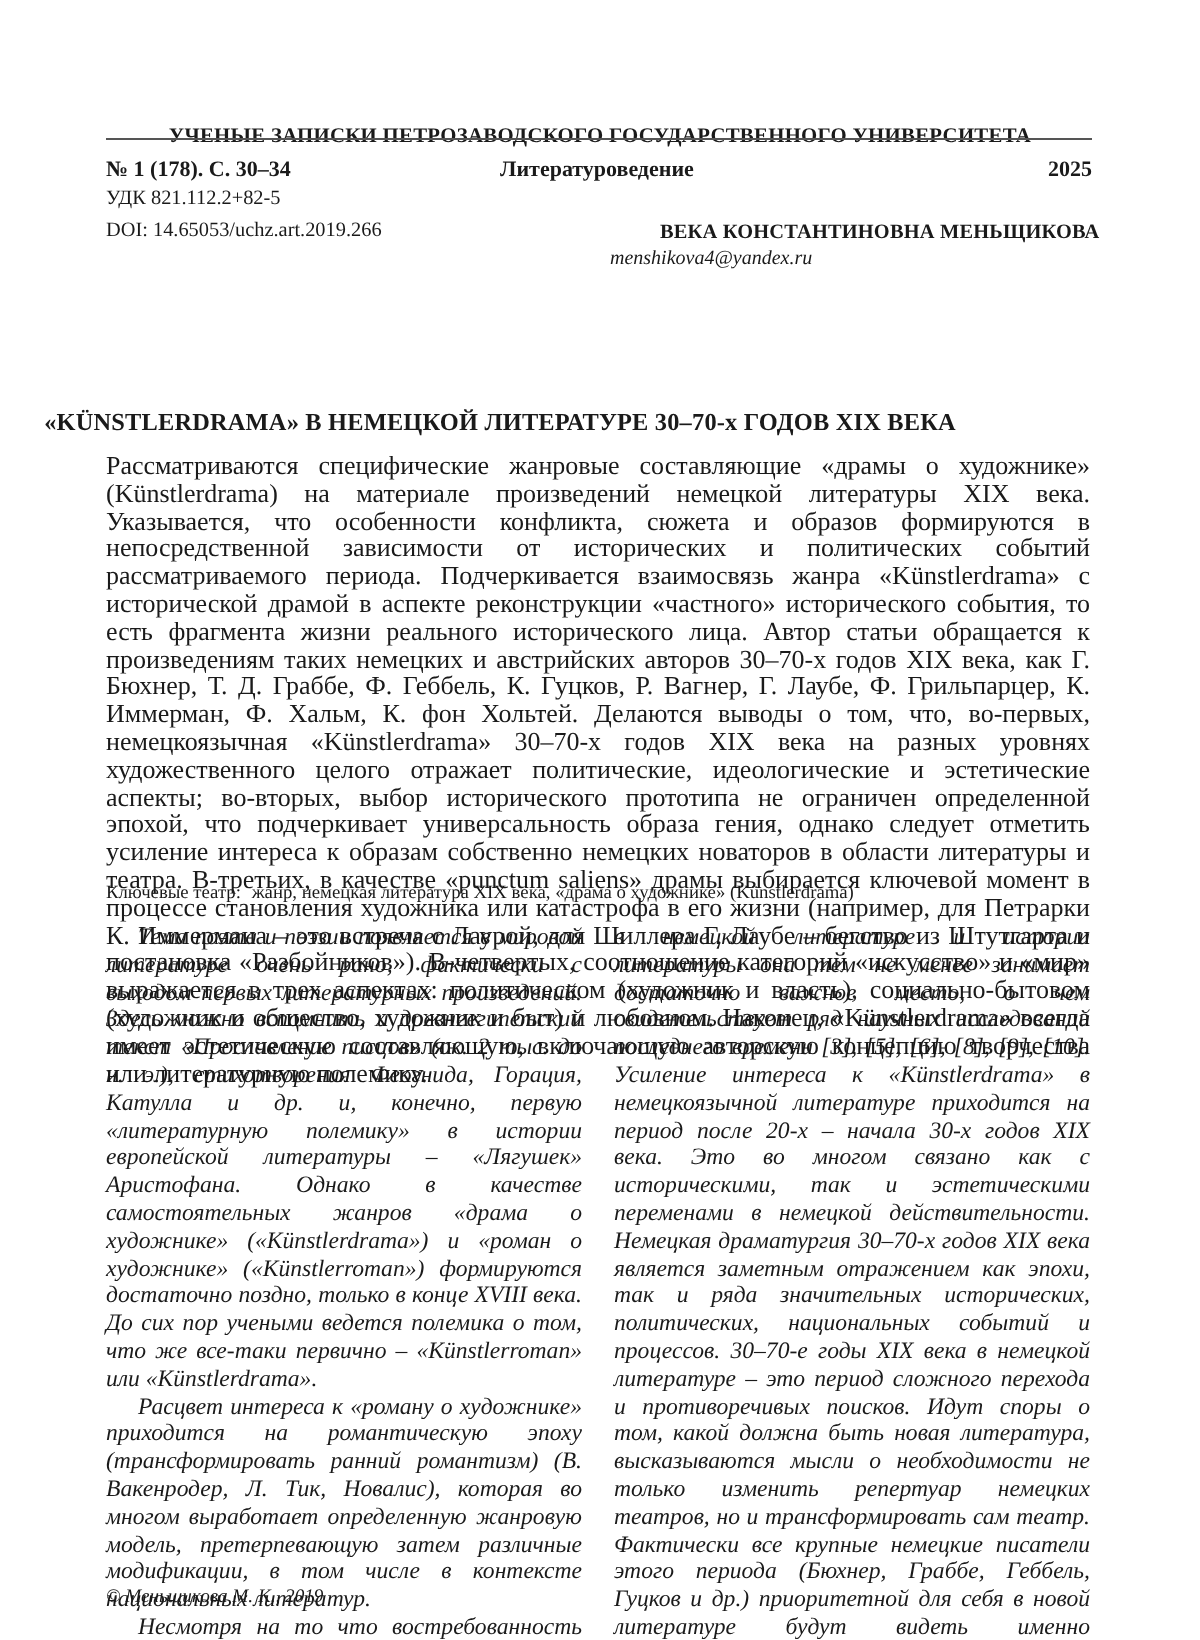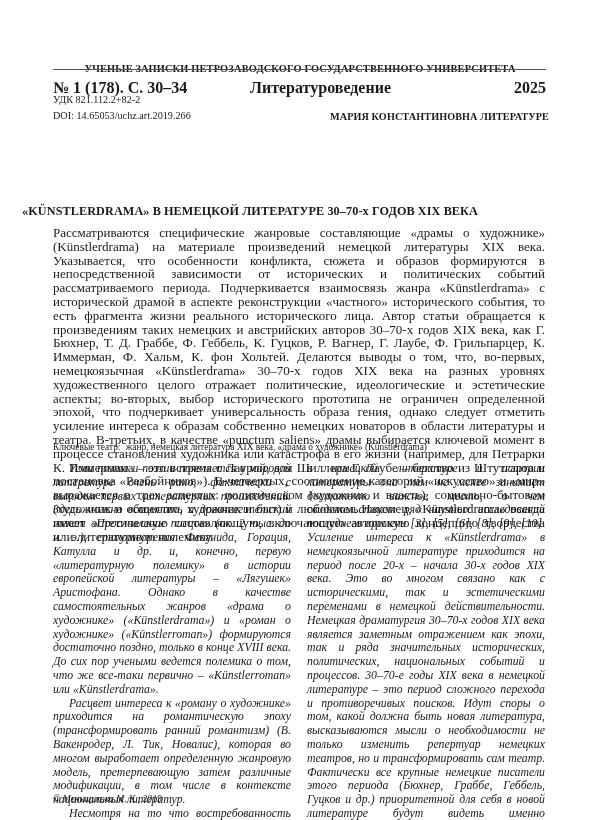--- a/index.html
+++ b/index.html
@@ -10,21 +10,21 @@
   }
   .journal-title {
     position: absolute; left: 0; width: 600px; top: 51px;
     text-align: center; font-weight: bold; font-size: 10.4px; letter-spacing: 0.15px; margin-top: 12px;
   }
   .rule {
     position: absolute; left: 53px; width: 493px; top: 69px; height: 1px; background: #555;
   }
   .issue-line {
     position: absolute; left: 53px; width: 493px; top: 79px; height: 14px;
-    font-size: 16px; font-weight: bold;
+    font-size: 11px; font-weight: bold;
   }
   .issue-line .issue { position: absolute; left: 0; }
   .issue-line .section { position: absolute; left: 197px; }
   .issue-line .year { position: absolute; right: 0; }
   .meta { position: absolute; left: 53px; font-size: 10.2px; }
   .udk { top: 94px; }
   .doi { top: 110px; }
 
   .author-block {
     position: absolute; left: 305px; width: 264px; top: 111px;
@@ -69,25 +69,26 @@
 <body>
 
 <div class="journal-title">УЧЕНЫЕ ЗАПИСКИ ПЕТРОЗАВОДСКОГО ГОСУДАРСТВЕННОГО УНИВЕРСИТЕТА</div>
 <div class="rule"></div>
 
 <div class="issue-line">
   <span class="issue">№ 1 (178). С. 30–34</span>
   <span class="section">Литературоведение</span>
   <span class="year">2025</span>
 </div>
-<div class="meta udk">УДК 821.112.2+82-2</div>
+<div class="meta udk">УДК 821.112.2+82-5</div>
 <div class="meta doi">DOI: 14.65053/uchz.art.2019.266</div>
 
 <div class="author-block">
-  <div class="author-name">МАРИЯ КОНСТАНТИНОВНА ЛИТЕРАТУРЕ</div>
+  <div class="author-name">ВЕКА КОНСТАНТИНОВНА МЕНЬЩИКОВА</div>
+  <div class="author-email">menshikova4@yandex.ru</div>
 </div>
 
 <div class="article-title">«KÜNSTLERDRAMA» В НЕМЕЦКОЙ ЛИТЕРАТУРЕ 30–70-х ГОДОВ XIX ВЕКА</div>
 
 <div class="abstract">
   <p>Рассматриваются специфические жанровые составляющие «драмы о художнике» (Künstlerdrama) на материале произведений немецкой литературы XIX века. Указывается, что особенности конфликта, сюжета и образов формируются в непосредственной зависимости от исторических и политических событий рассматриваемого периода. Подчеркивается взаимосвязь жанра «Künstlerdrama» с исторической драмой в аспекте реконструкции «частного» исторического события, то есть фрагмента жизни реального исторического лица. Автор статьи обращается к произведениям таких немецких и австрийских авторов 30–70-х годов XIX века, как Г. Бюхнер, Т. Д. Граббе, Ф. Геббель, К. Гуцков, Р. Вагнер, Г. Лаубе, Ф. Грильпарцер, К. Иммерман, Ф. Хальм, К. фон Хольтей. Делаются выводы о том, что, во-первых, немецкоязычная «Künstlerdrama» 30–70-х годов XIX века на разных уровнях художественного целого отражает политические, идеологические и эстетические аспекты; во-вторых, выбор исторического прототипа не ограничен определенной эпохой, что подчеркивает универсальность образа гения, однако следует отметить усиление интереса к образам собственно немецких новаторов в области литературы и театра. В-третьих, в качестве «punctum saliens» драмы выбирается ключевой момент в процессе становления художника или катастрофа в его жизни (например, для Петрарки К. Иммермана – это встреча с Лаурой, для Шиллера Г. Лаубе – бегство из Штутгарта и постановка «Разбойников»). В-четвертых, соотношение категорий «искусство» и «мир» выражается в трех аспектах: политическом (художник и власть), социально-бытовом (художник и общество, художник и быт) и любовном. Наконец, «Künstlerdrama» всегда имеет эстетическую составляющую, включающую авторскую концепцию творчества или литературную полемику.</p>
 </div>
 
 <div class="keywords">
   <span class="kw-label">Ключевые театр:</span>

